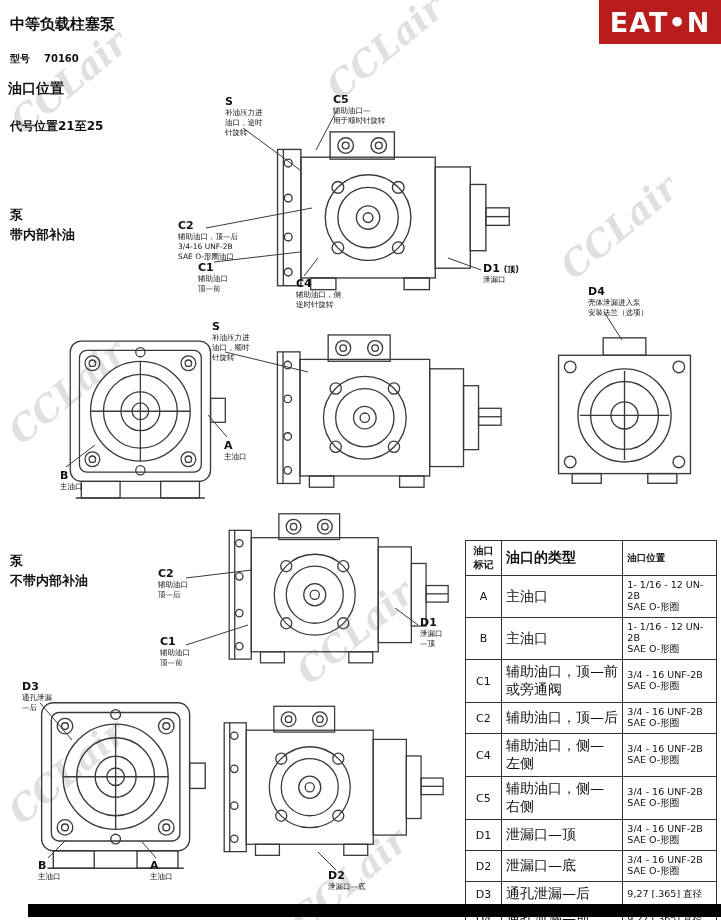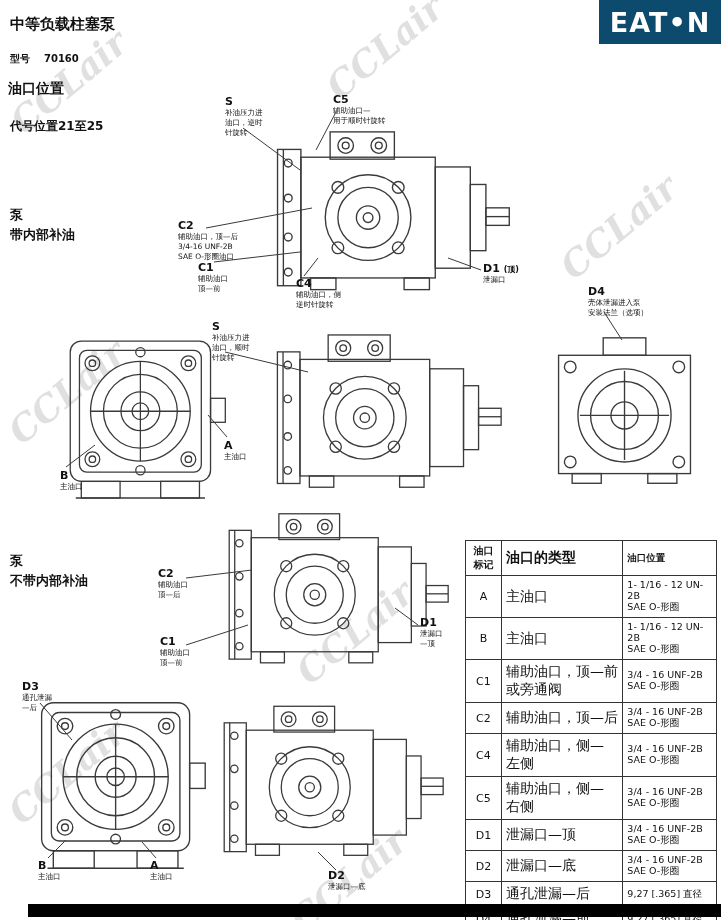--- a/index.html
+++ b/index.html
@@ -16,21 +16,21 @@
     font-family:"DejaVu Serif","Liberation Serif",serif;
     font-style:italic; font-weight:bold; font-size:36px;
     color:#c7c7c7; opacity:.55;
     transform:rotate(-40deg); transform-origin:left top;
     white-space:nowrap;
   }
 
   
   .page-title { left:10px; top:15px; font-size:15px; font-weight:bold; z-index:2; }
   .logo-box {
-    left:599px; top:0; width:122px; height:44px; background:#0c4a6e; z-index:2;
+    left:599px; top:0; width:122px; height:44px; background:#b91c1c; z-index:2;
     display:flex; align-items:center; justify-content:center;
   }
   .logo-text { color:#fff; font-size:27px; font-weight:900; letter-spacing:1px; }
 
   .h-line { z-index:2; font-weight:bold; }
   .h-model { left:10px; top:52px; font-size:10px; }
   .h-model .val { margin-left:14px; }
   .h-ports { left:8px; top:80px; font-size:14px; }
   .code-note { left:10px; top:118px; font-size:12px; font-weight:600; z-index:2; }
   .sec-label { z-index:2; font-size:13px; font-weight:bold; line-height:1.55; }

